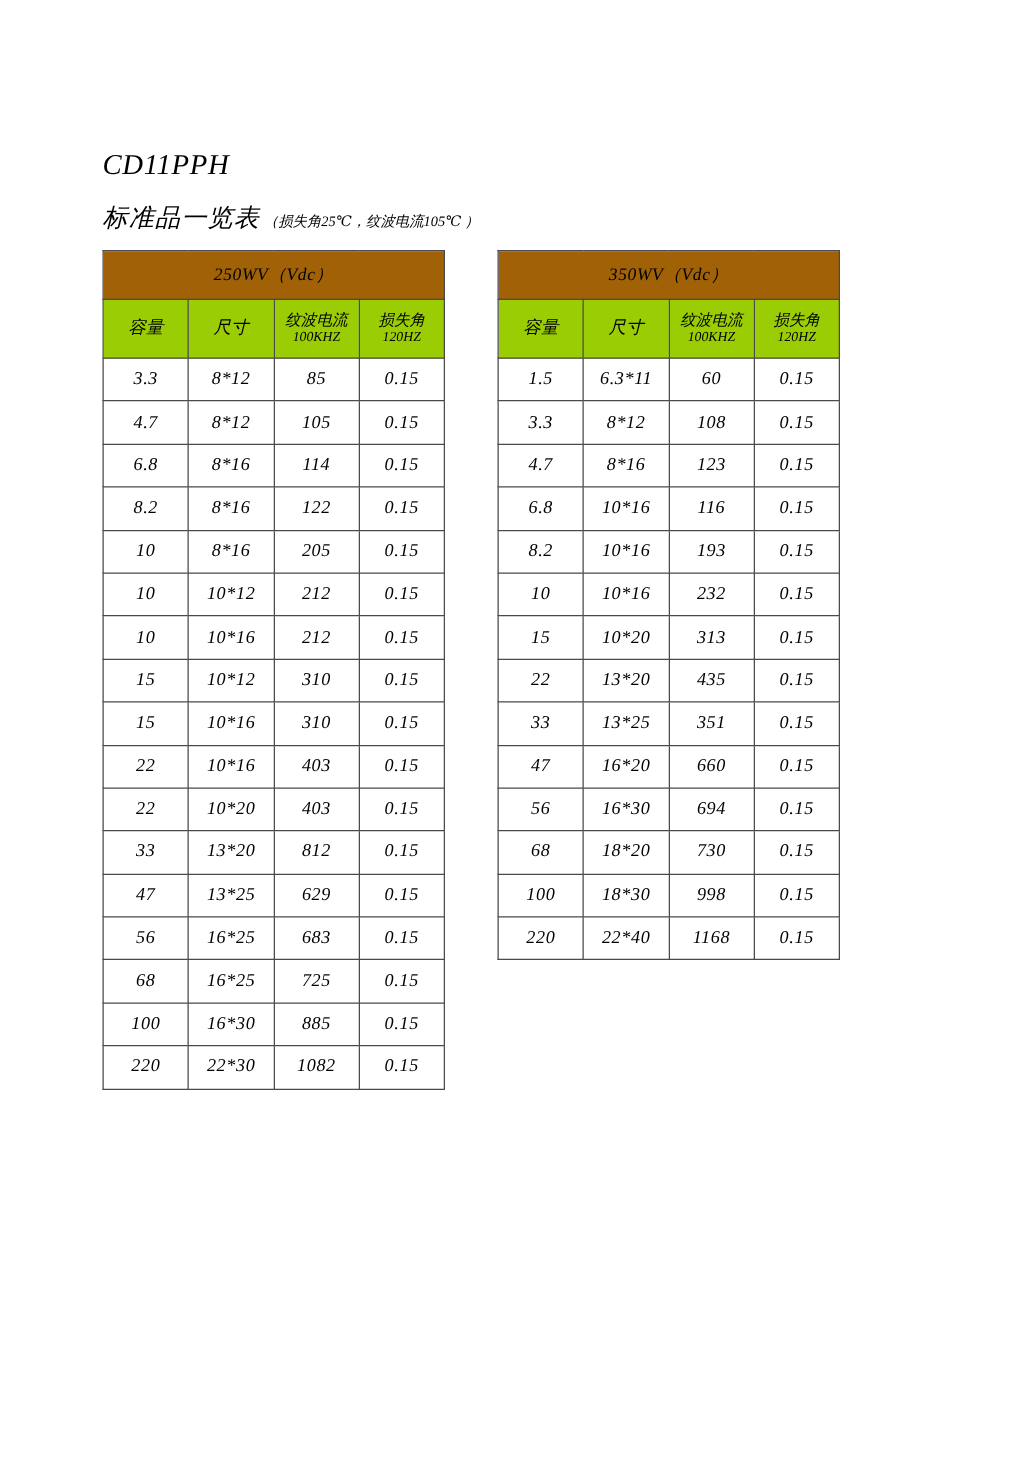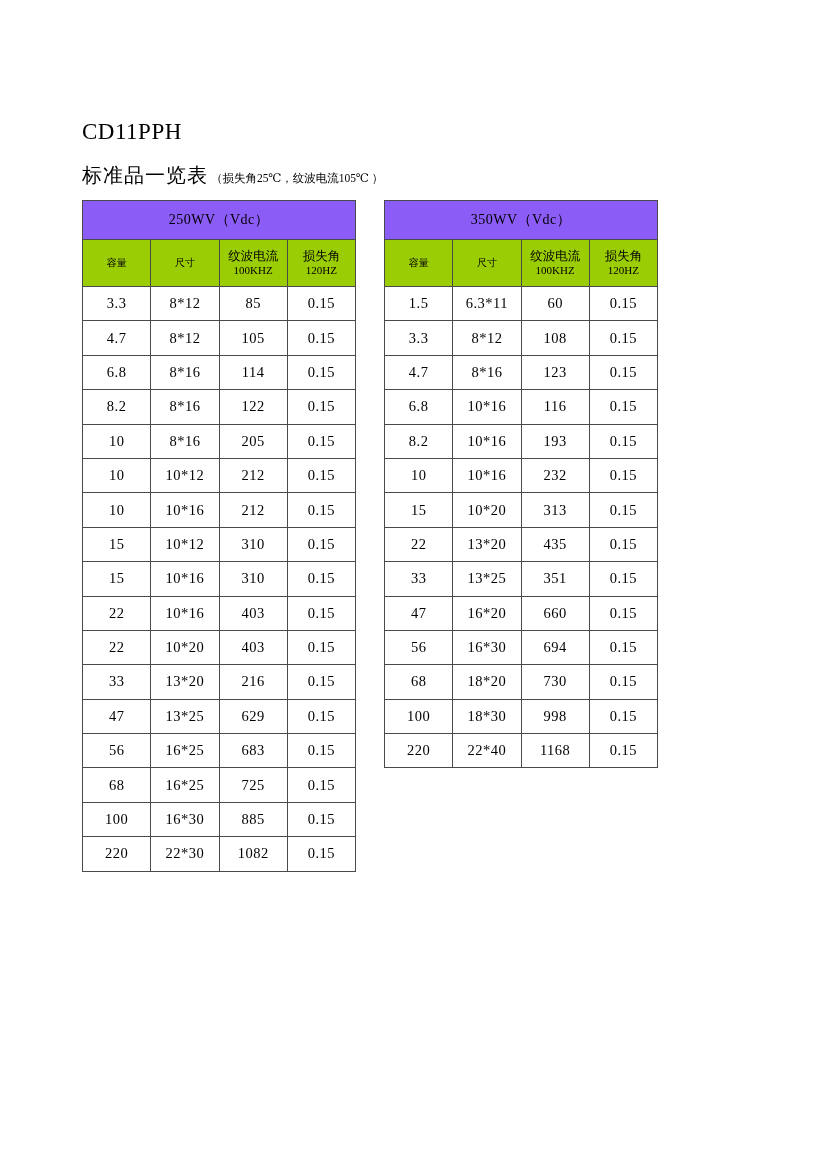--- a/index.html
+++ b/index.html
@@ -15,20 +15,21 @@
     overflow: hidden;
     position: relative;
   }
 
   #page {
     position: absolute;
     left: 0;
     top: 0;
     width: 826px;
     height: 863px;
+    font-style: italic;
   }
 
   
   #doc-title {
     position: absolute;
     left: 82px;
     top: 117px;
     font-size: 23px;
     line-height: 30px;
     letter-spacing: 0.5px;
@@ -60,49 +61,49 @@
     position: absolute;
     border-collapse: collapse;
     table-layout: fixed;
   }
   #table-250 {
     left: 82px;
     top: 200px;
     width: 274px;
   }
   #table-350 {
-    left: 384px;
+    left: 398px;
     top: 200px;
     width: 274px;
   }
 
   .spec-table td, .spec-table th {
     border: 1px solid #4a4a4a;
     padding: 0;
     text-align: center;
     vertical-align: middle;
     font-weight: normal;
   }
 
   .voltage-header {
-    background: #8b5cf6;
+    background: #a16207;
     height: 38px;
     font-size: 14px;
     letter-spacing: 0.5px;
   }
 
   .col-header {
     background: #9bcd04;
     height: 46px;
     font-size: 14px;
     line-height: 1.15;
   }
   .col-header .hdr-main {
     display: block;
-    font-size: 10px;
+    font-size: 14px;
   }
   .col-header .hdr-sub {
     display: block;
     font-size: 11px;
     letter-spacing: 0px;
   }
   .col-header.two-line .hdr-main {
     font-size: 12.5px;
   }
 
@@ -214,21 +215,21 @@
         </tr>
         <tr class="data-row">
           <td class="cw1">22</td>
           <td class="cw2">10*20</td>
           <td class="cw3">403</td>
           <td class="cw4">0.15</td>
         </tr>
         <tr class="data-row">
           <td class="cw1">33</td>
           <td class="cw2">13*20</td>
-          <td class="cw3">216</td>
+          <td class="cw3">812</td>
           <td class="cw4">0.15</td>
         </tr>
         <tr class="data-row">
           <td class="cw1">47</td>
           <td class="cw2">13*25</td>
           <td class="cw3">629</td>
           <td class="cw4">0.15</td>
         </tr>
         <tr class="data-row">
           <td class="cw1">56</td>

